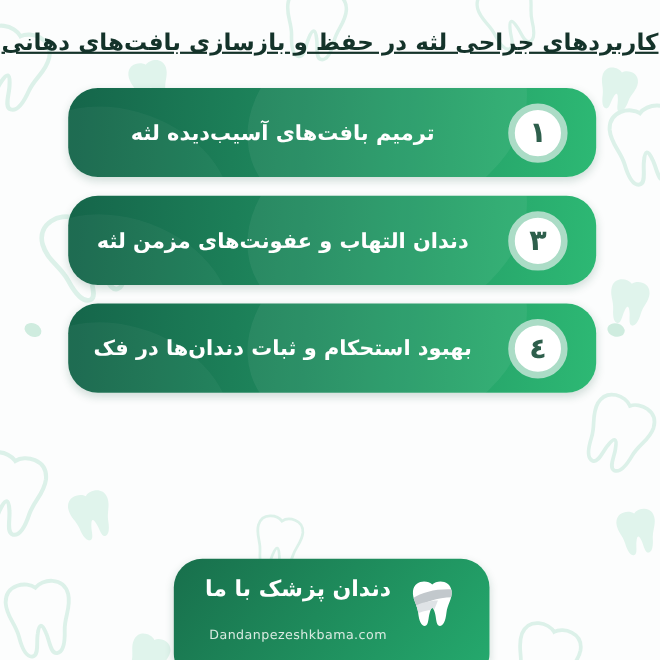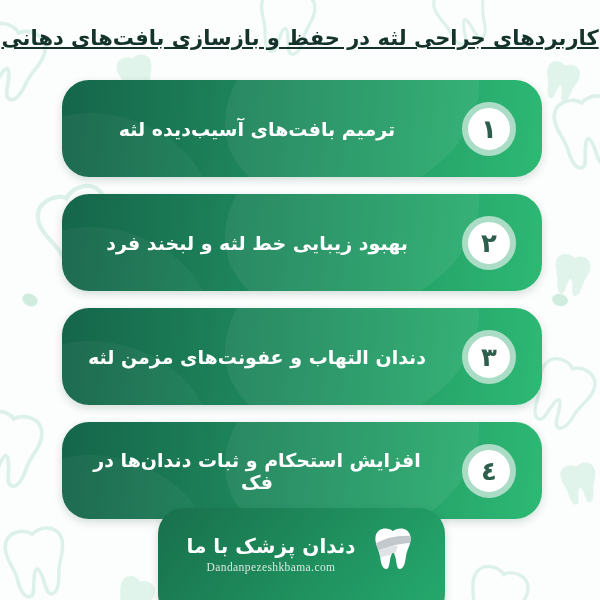--- a/index.html
+++ b/index.html
@@ -33,21 +33,21 @@
   }
   .cards {
     position: absolute;
     top: 80px;
     left: 62px;
     width: 480px;
     z-index: 2;
   }
   .card {
     position: relative;
-    height: 97px;
+    height: 81px;
     margin-bottom: 17px;
     border-radius: 27px;
     background: linear-gradient(95deg, #15654a 0%, #1f8a5e 45%, #2db974 100%);
     display: flex;
     align-items: center;
     overflow: hidden;
     box-shadow: 0 3px 8px rgba(18, 76, 56, 0.18);
   }
   .card::before {
     content: "";
@@ -114,39 +114,38 @@
     display: flex;
     align-items: flex-start;
     justify-content: center;
     padding-top: 15px;
     box-sizing: border-box;
     box-shadow: 0 3px 8px rgba(18, 76, 56, 0.18);
   }
   .brand-row {
     display: flex;
     flex-direction: row;
-    align-items: flex-end;
+    align-items: flex-start;
     gap: 13px;
   }
   .brand-text {
     text-align: center;
   }
   .brand-name {
     color: #ffffff;
     font-weight: bold;
     font-size: 20px;
     direction: rtl;
     white-space: nowrap;
   }
   .brand-url {
     color: #d8eae1;
     font-size: 11.5px;
     letter-spacing: 0.4px;
-    margin-top: 3px;
-    font-family: Liberation Serif, serif;
+    margin-top: 23px;
   }
   .tooth-logo {
     width: 48px;
     height: 50px;
     flex: 0 0 auto;
   }
 </style>
 </head>
 <body>
 
@@ -183,36 +182,30 @@
 
 <div class="cards">
 
   <div class="card">
     <div class="card-label">ترمیم بافت‌های آسیب‌دیده لثه</div>
     <div class="badge">
       <span>١</span>
     </div>
   </div>
 
-  <div class="card">
-    <div class="card-label">بهبود زیبایی خط لثه و لبخند فرد</div>
-    <div class="badge">
-      <span>٢</span>
-    </div>
-  </div>
 
   <div class="card">
     <div class="card-label">دندان التهاب و عفونت‌های مزمن لثه</div>
     <div class="badge">
       <span>٣</span>
     </div>
   </div>
 
   <div class="card">
-    <div class="card-label">افزایش استحکام و ثبات دندان‌ها در فک</div>
+    <div class="card-label">بهبود استحکام و ثبات دندان‌ها در فک</div>
     <div class="badge">
       <span>٤</span>
     </div>
   </div>
 
 </div>
 
 <div class="footer-card">
   <div class="brand-row">
     <div class="brand-text">

